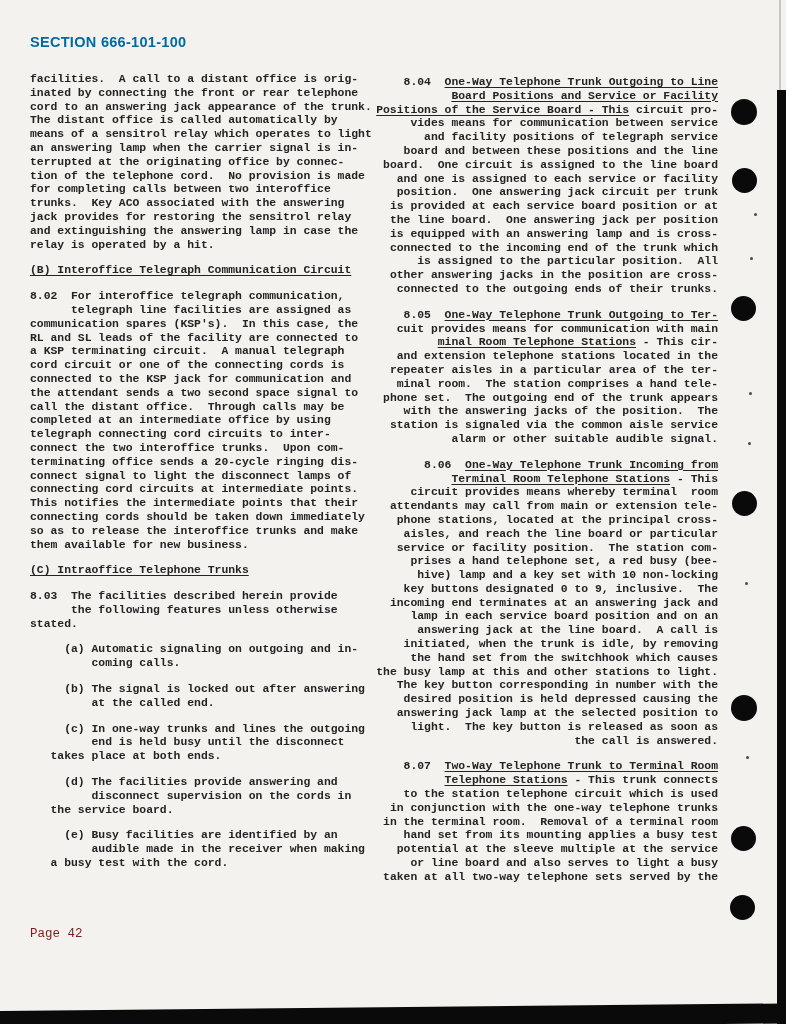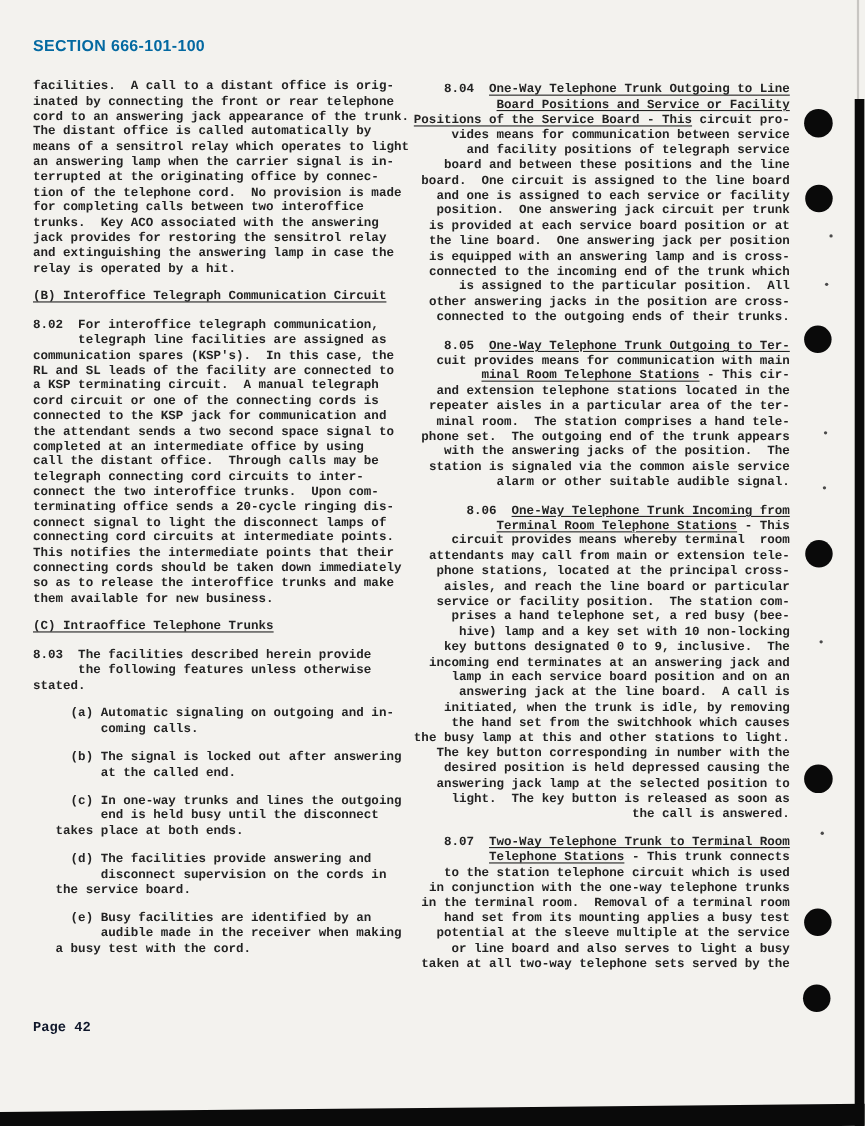--- a/index.html
+++ b/index.html
@@ -14,21 +14,21 @@
     position:absolute;left:30px;top:34px;
     font-family:"Liberation Sans","DejaVu Sans",sans-serif;
     font-weight:bold;font-size:14.5px;letter-spacing:.3px;color:#0369a1;
   }
   .col{position:absolute;width:346px;font-size:11.4px;line-height:13.8px;font-weight:bold;}
   .col.left{left:30px;top:73px;}
   .col.right{left:372px;top:76px;text-align:right;}
   .block{margin-bottom:12px;}
   .line{white-space:pre;}
   .u{text-decoration:underline;text-underline-offset:2px;text-decoration-thickness:1px;}
-  .footer{position:absolute;left:30px;top:927px;font-size:12.5px;font-weight:bold;color:#0f172a;}
+  .footer{position:absolute;left:30px;top:927px;font-size:12.5px;font-weight:normal;color:#7f1d1d;}
   .hole{position:absolute;border-radius:50%;background:var(--edge,#0a0a0a);}
   .speck{position:absolute;border-radius:50%;background:#4a4a4a;}
   .edge-line{position:absolute;left:779px;top:0;width:2px;height:95px;background:#c8c6c2;}
   .edge-strip{position:absolute;left:777px;top:90px;width:9px;height:934px;background:var(--edge,#0a0a0a);}
   .bottom-strip{
     position:absolute;left:-6px;top:1011px;width:800px;height:20px;
     background:var(--edge,#0a0a0a);transform:rotate(-0.55deg);transform-origin:left top;
   }
 </style>
 </head>
@@ -58,22 +58,22 @@
       </div>
       <div class="block">
         <div class="line"><span>8.02  For interoffice telegraph communication,</span></div>
         <div class="line"><span>      telegraph line facilities are assigned as</span></div>
         <div class="line"><span>communication spares (KSP's).  In this case, the</span></div>
         <div class="line"><span>RL and SL leads of the facility are connected to</span></div>
         <div class="line"><span>a KSP terminating circuit.  A manual telegraph</span></div>
         <div class="line"><span>cord circuit or one of the connecting cords is</span></div>
         <div class="line"><span>connected to the KSP jack for communication and</span></div>
         <div class="line"><span>the attendant sends a two second space signal to</span></div>
+        <div class="line"><span>call the distant office.  Through calls may be</span></div>
         <div class="line"><span>completed at an intermediate office by using</span></div>
-        <div class="line"><span>call the distant office.  Through calls may be</span></div>
         <div class="line"><span>telegraph connecting cord circuits to inter-</span></div>
         <div class="line"><span>connect the two interoffice trunks.  Upon com-</span></div>
         <div class="line"><span>terminating office sends a 20-cycle ringing dis-</span></div>
         <div class="line"><span>connect signal to light the disconnect lamps of</span></div>
         <div class="line"><span>connecting cord circuits at intermediate points.</span></div>
         <div class="line"><span>This notifies the intermediate points that their</span></div>
         <div class="line"><span>connecting cords should be taken down immediately</span></div>
         <div class="line"><span>so as to release the interoffice trunks and make</span></div>
         <div class="line"><span>them available for new business.</span></div>
       </div>

